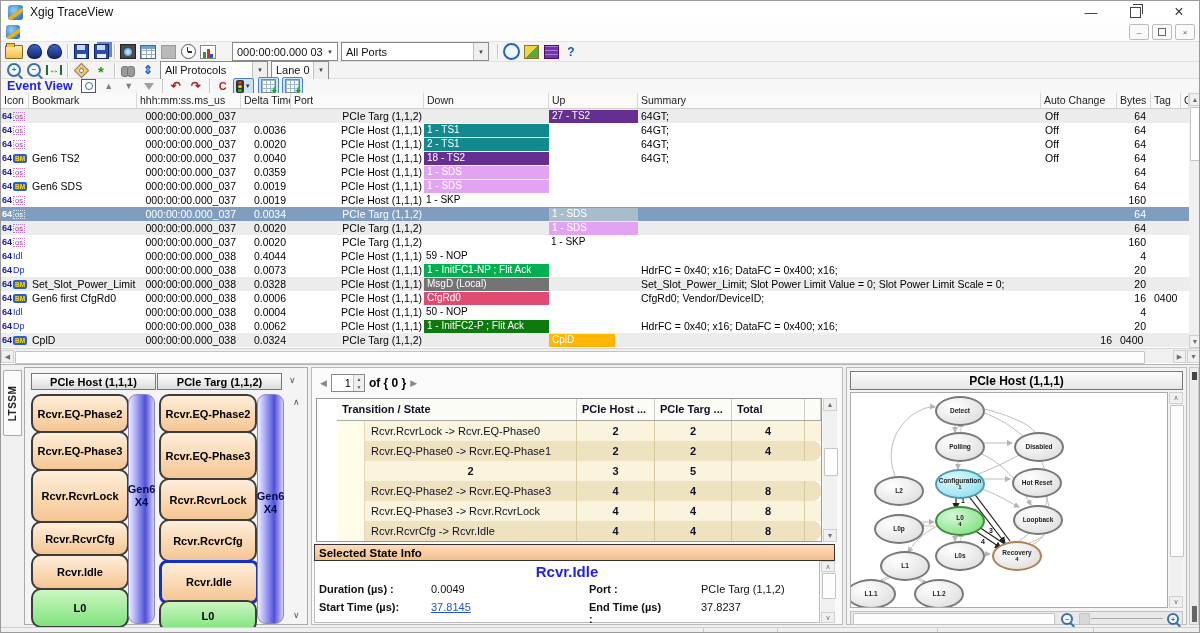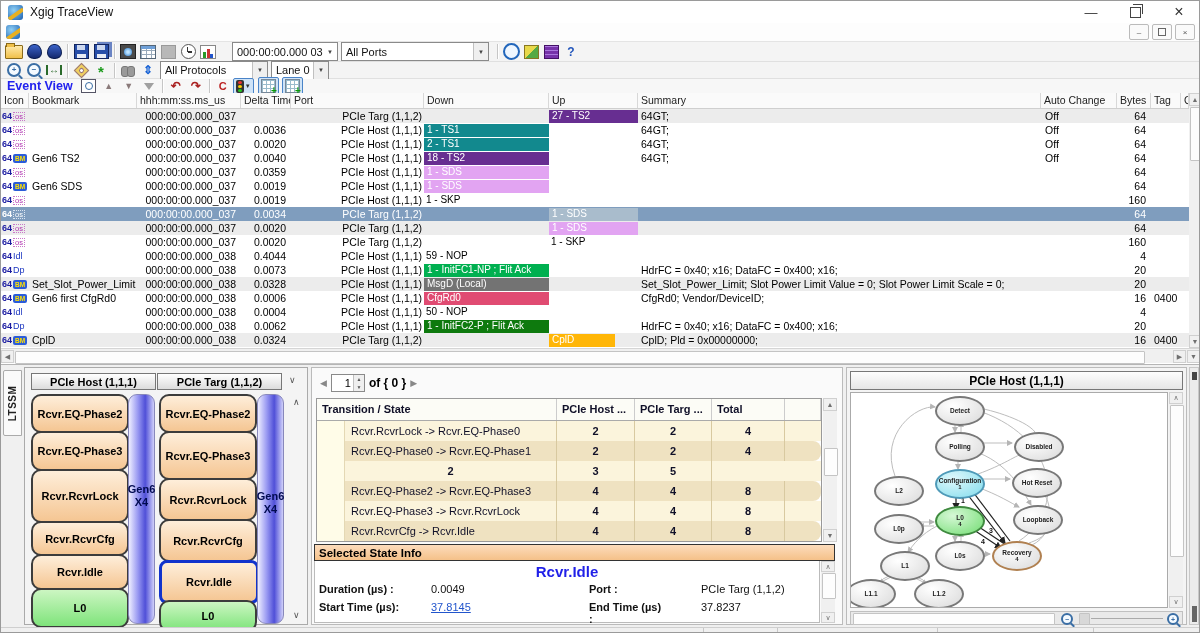--- a/index.html
+++ b/index.html
@@ -631,21 +631,20 @@
           <span class="b-bm">BM</span>
         </div>
         <div class="c-book">CplD</div>
         <div class="c-time">000:00:00.000_038</div>
         <div class="c-delta">0.0324</div>
         <div class="c-port">PCIe Targ (1,1,2)</div>
         <div></div>
         <div>
           <div class="bar c-cpld" style="width: 60px;">CplD</div>
         </div>
-        <div class="c-sum">CplD; Pld = 0x00000000;</div>
         <div class="c-auto"></div>
         <div class="c-bytes">16</div>
         <div class="c-tag">0400</div>
         <div></div>
       </div>
     </div>
 
   <div class="abs sb vscroll">
     <span class="sb-btn" style="left:0;top:0;width:12px;height:13px;">▲</span>
     <span class="sb-thumb" style="left:1px;top:14px;width:10px;height:52px;"></span>
@@ -704,21 +703,21 @@
         <span class="spin">
           <span class="sval">1</span>
           <span class="sarr">
               <div>▲</div>
               <div>▼</div>
             </span>
         </span>
         <span class="oflabel">of { 0 }</span>
         <span style="color:#888;font-size:9px;">▶</span>
       </div>
-      <div class="abs ttable" style="left:4px;top:30px;width:506px;height:144px;">
+      <div class="abs ttable" style="left:4px;top:30px;width:506px;height:144px;padding-left:20px;">
         <div class="thdr" id="trhead">
             <div style="grid-column: 1 / 3;">Transition / State</div>
             <div>PCIe Host ...</div>
             <div>PCIe Targ ...</div>
             <div>Total</div>
             <div></div>
           </div>
         <div id="trbody">
             <div class="trow alt0">
               <div class="tspace"></div>

